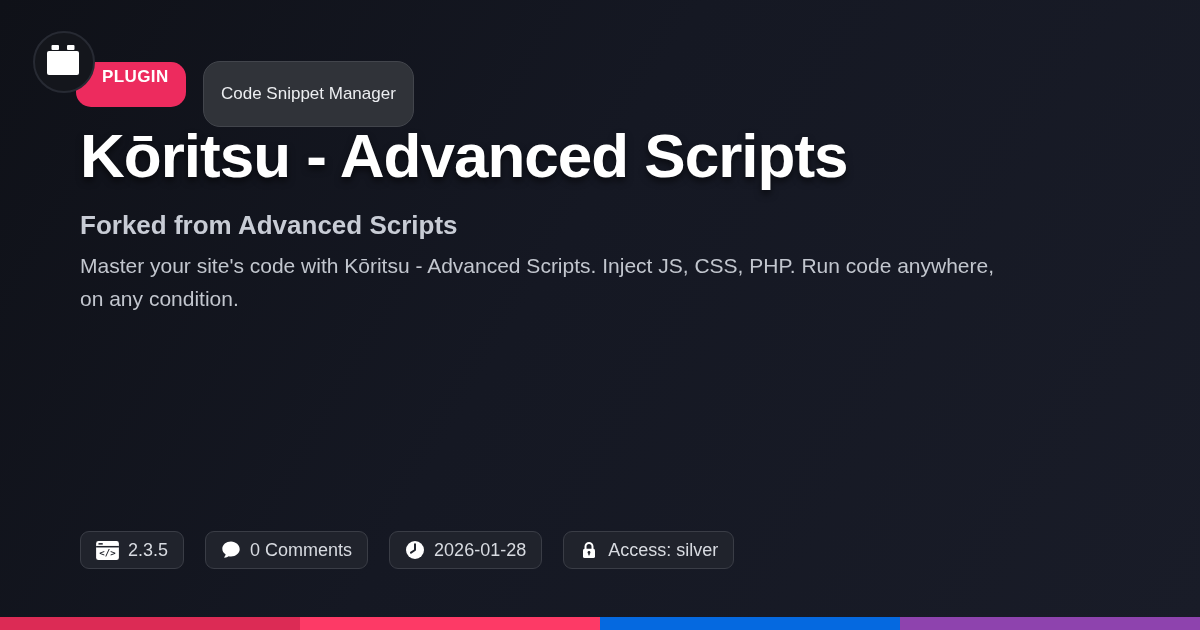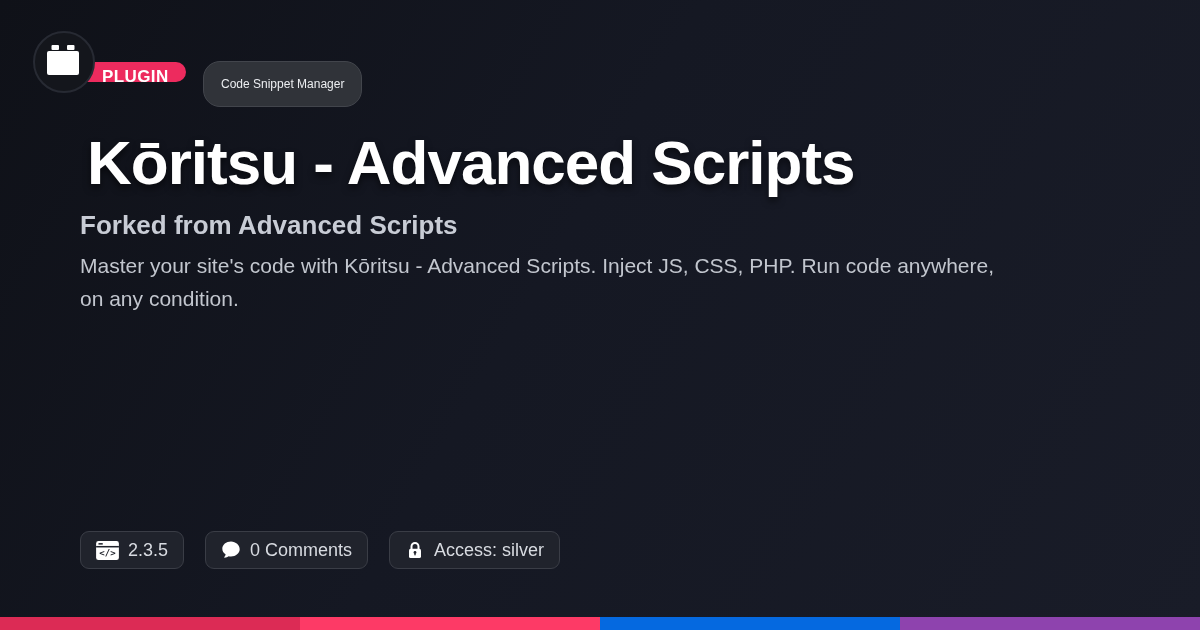--- a/index.html
+++ b/index.html
@@ -13,30 +13,30 @@
 
   
   .logo-circle {
     position: absolute; left: 33px; top: 31px;
     width: 58px; height: 58px; border-radius: 50%;
     background: #14161c; border: 2px solid #272a33;
     display: flex; align-items: center; justify-content: center;
     z-index: 2;
   }
   .badge-plugin {
-    position: absolute; left: 76px; top: 62px; height: 20px;
+    position: absolute; left: 76px; top: 62px; height: 45px;
     border-radius: 15px; padding: 0 17px 0 26px;
     color: #ffffff; font-size: 17px; font-weight: bold; letter-spacing: .4px;
     line-height: 30px; z-index: 1;
   }
   .badge-category {
     position: absolute; left: 203px; top: 61px; height: 32px;
-    border-radius: 17px; padding: 6px 17px;
+    border-radius: 17px; padding: 16px 17px;
     background: #303339; border: 1px solid #42454c;
-    color: #eceef1; font-size: 12px; line-height: 32px; z-index: 1;
+    color: #eceef1; font-size: 17px; line-height: 32px; z-index: 1;
   }
 
   
   .page-title {
     position: absolute; left: 80px; top: 124px;
     font-size: 62px; font-weight: bold; color: #ffffff;
     letter-spacing: -1px; line-height: 64px; white-space: nowrap;
     text-shadow: 0 4px 7px rgba(0,0,0,.55);
   }
   .page-subtitle {
@@ -83,21 +83,21 @@
     </span>
   </div>
 
   <div class="badge-plugin" style="background-color: rgb(237, 43, 94);">
     <span>PLUGIN</span>
   </div>
   <div class="badge-category">
     <span>Code Snippet Manager</span>
   </div>
 
-  <h1 class="page-title" style="margin:7px">Kōritsu - Advanced Scripts</h1>
+  <h1 class="page-title" style="margin:0">Kōritsu - Advanced Scripts</h1>
   <div class="page-subtitle">Forked from Advanced Scripts</div>
   <div class="page-description">Master your site's code with Kōritsu - Advanced Scripts. Inject JS, CSS, PHP. Run code anywhere, on any condition.</div>
 
   <div class="meta-row">
 
     <div class="meta-badge">
       <span class="mb-icon">
         <svg width="23" height="19" viewBox="0 0 24 20">
           <rect x="0" y="0" width="24" height="20" rx="2.5" fill="#ffffff"></rect>
           <rect x="2.5" y="2.2" width="4.5" height="1.6" fill="#20232c"></rect>
@@ -110,20 +110,29 @@
 
     <div class="meta-badge">
       <span class="mb-icon">
         <svg width="20" height="20" viewBox="0 0 20 20">
           <path fill="#ffffff" d="M10 1.5c-4.8 0-8.7 3.2-8.7 7.2 0 2.3 1.3 4.3 3.3 5.6-.1 1-.5 2-1.3 2.8-.25.25 0 .65.33.6 1.6-.2 3.05-.75 4.05-1.55.8.2 1.55.27 2.32.27 4.8 0 8.7-3.2 8.7-7.2S14.8 1.5 10 1.5z"></path>
         </svg>
       </span>
       <span>0 Comments</span>
     </div>
 
+    <div class="meta-badge">
+      <span class="mb-icon">
+        <svg width="20" height="20" viewBox="0 0 20 20">
+          <circle cx="10" cy="10" r="9" fill="#ffffff"></circle>
+          <path d="M10 10 V4.3 M10 10 L6 12.6" stroke="#20232c" stroke-width="2" stroke-linecap="round" fill="none"></path>
+        </svg>
+      </span>
+      <span>2026-01-28</span>
+    </div>
 
     <div class="meta-badge">
       <span class="mb-icon">
         <svg width="20" height="20" viewBox="0 0 20 20">
           <path d="M6.5 9.2 V6.4 a3.5 3.5 0 0 1 7 0 V9.2" stroke="#ffffff" stroke-width="2" fill="none"></path>
           <rect x="4" y="8.8" width="12" height="9.2" rx="1.6" fill="#ffffff"></rect>
           <circle cx="10" cy="12.4" r="1.4" fill="#20232c"></circle>
           <rect x="9.3" y="12.8" width="1.4" height="2.6" rx="0.7" fill="#20232c"></rect>
         </svg>
       </span>

